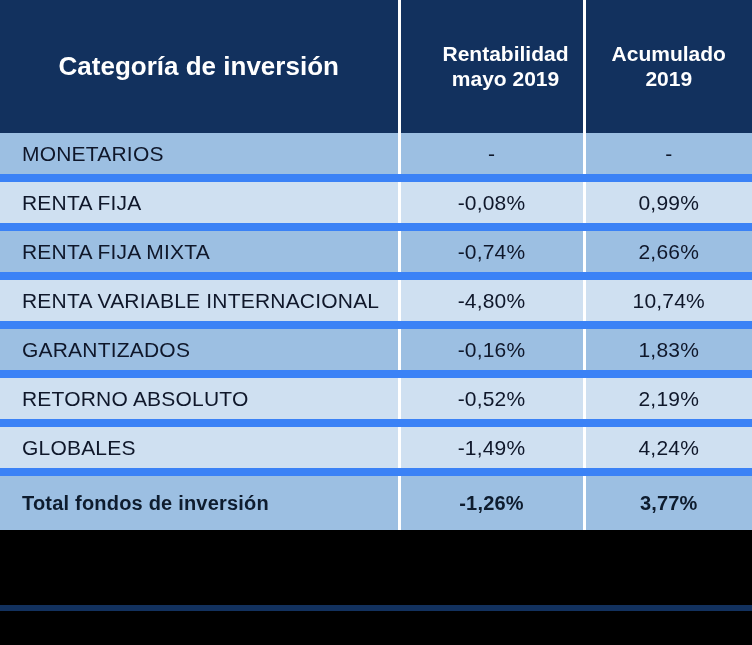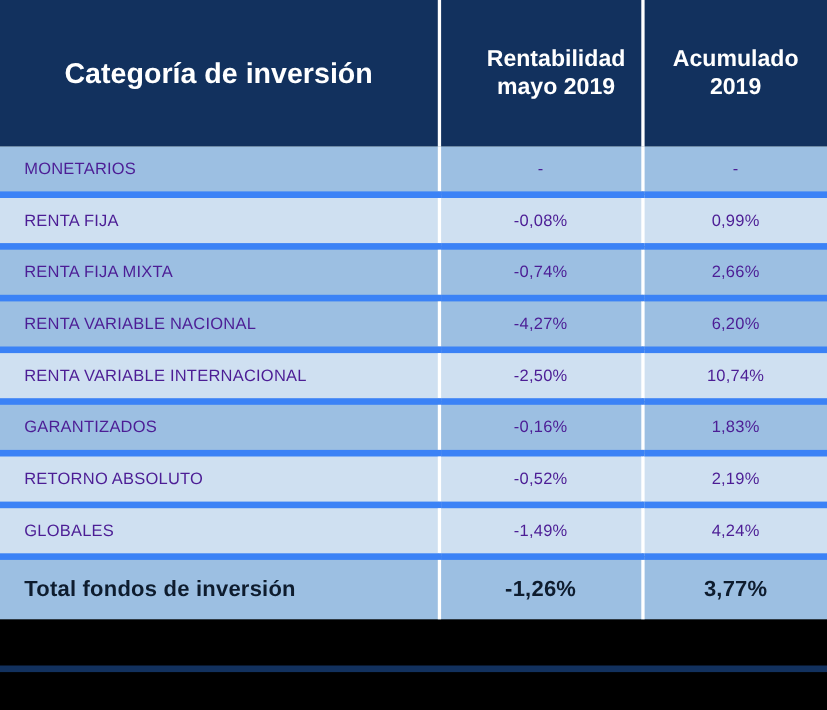--- a/index.html
+++ b/index.html
@@ -48,25 +48,25 @@
     font-size: 26px;
     border-right: 3px solid #ffffff;
   }
   thead th.col2 {
     border-right: 3px solid #ffffff;
     padding-left: 36px;
   }
 
   tbody td {
     height: 41px;
-    font-size: 15px;
-    color: #4c1d95;
+    font-size: 21px;
+    color: #0f172a;
     padding: 0 0 0 22px;
     vertical-align: middle;
-    border-bottom: 6px solid #3b82f6;
+    border-bottom: 8px solid #3b82f6;
     letter-spacing: 0.2px;
   }
 
   tbody td.num {
     text-align: center;
     padding: 0;
     border-left: 3px solid #ffffff;
   }
 
   tbody tr.dark td { background: #9cbfe2; }
@@ -125,28 +125,23 @@
       <tr class="light">
         <td class="label">RENTA FIJA</td>
         <td class="num">-0,08%</td>
         <td class="num">0,99%</td>
       </tr>
       <tr class="dark">
         <td class="label">RENTA FIJA MIXTA</td>
         <td class="num">-0,74%</td>
         <td class="num">2,66%</td>
       </tr>
-      <tr class="dark">
-        <td class="label">RENTA VARIABLE NACIONAL</td>
-        <td class="num">-4,27%</td>
-        <td class="num">6,20%</td>
-      </tr>
       <tr class="light">
         <td class="label">RENTA VARIABLE INTERNACIONAL</td>
-        <td class="num">-2,50%</td>
+        <td class="num">-4,80%</td>
         <td class="num">10,74%</td>
       </tr>
       <tr class="dark">
         <td class="label">GARANTIZADOS</td>
         <td class="num">-0,16%</td>
         <td class="num">1,83%</td>
       </tr>
       <tr class="light">
         <td class="label">RETORNO ABSOLUTO</td>
         <td class="num">-0,52%</td>

